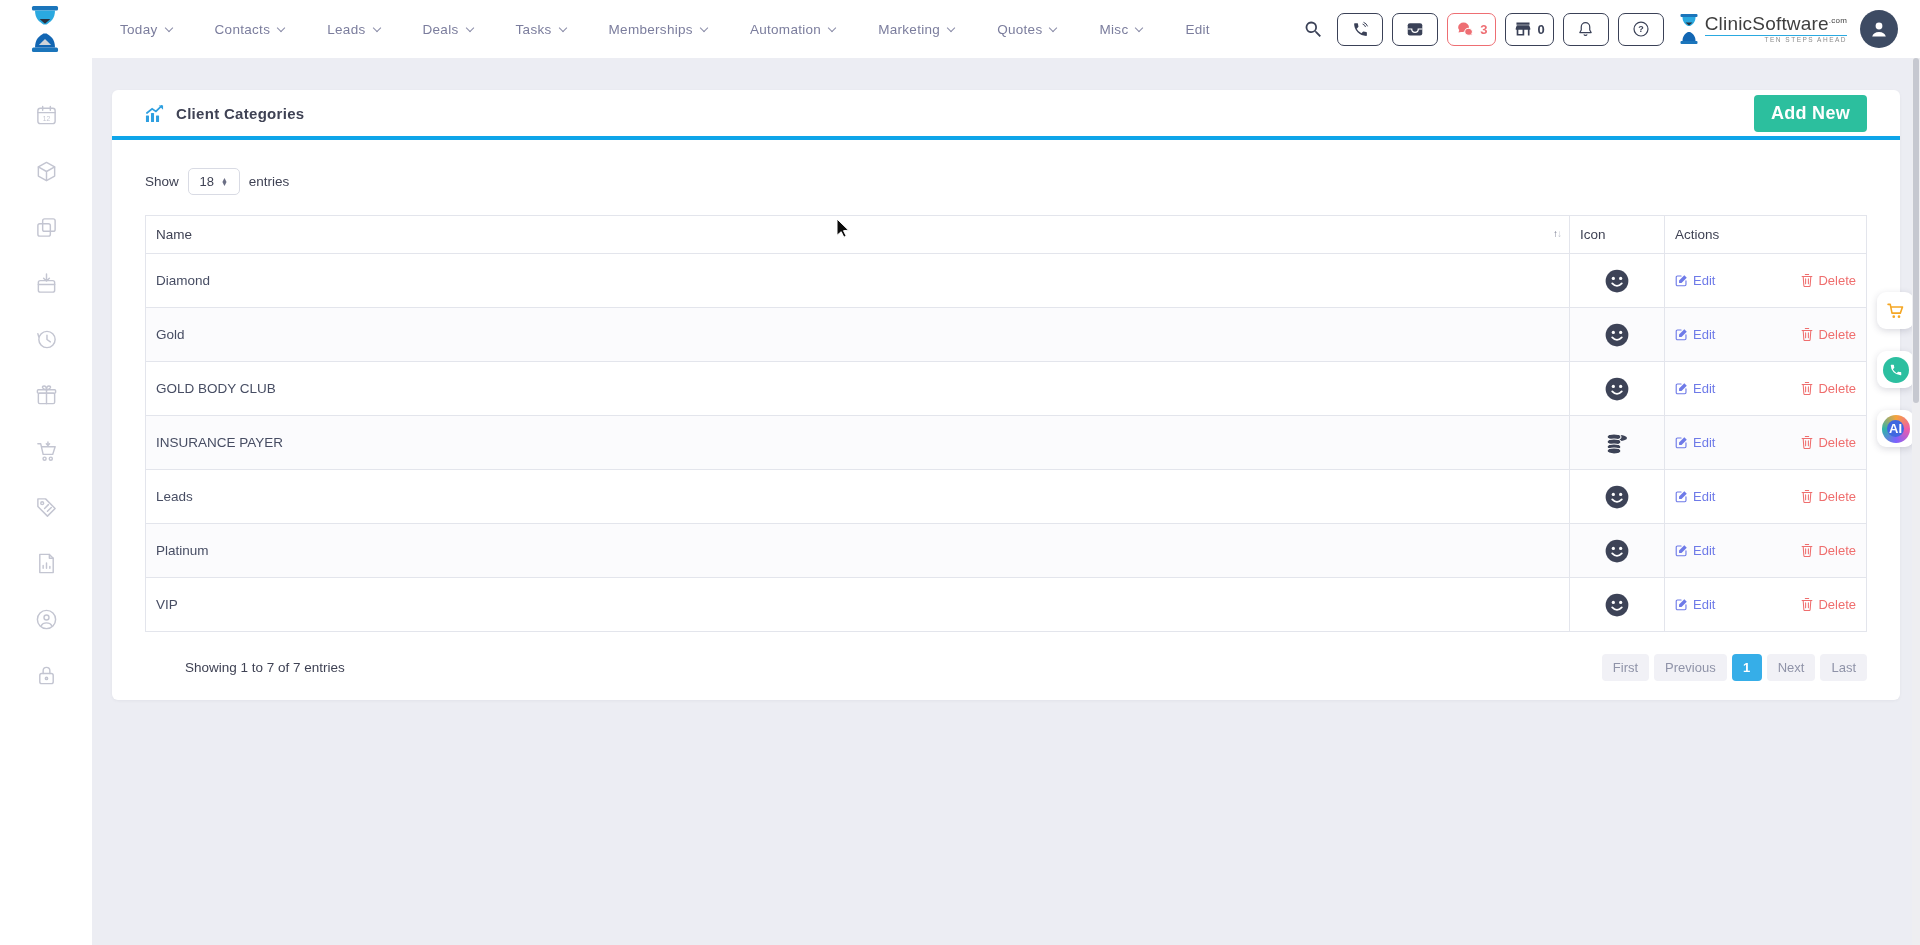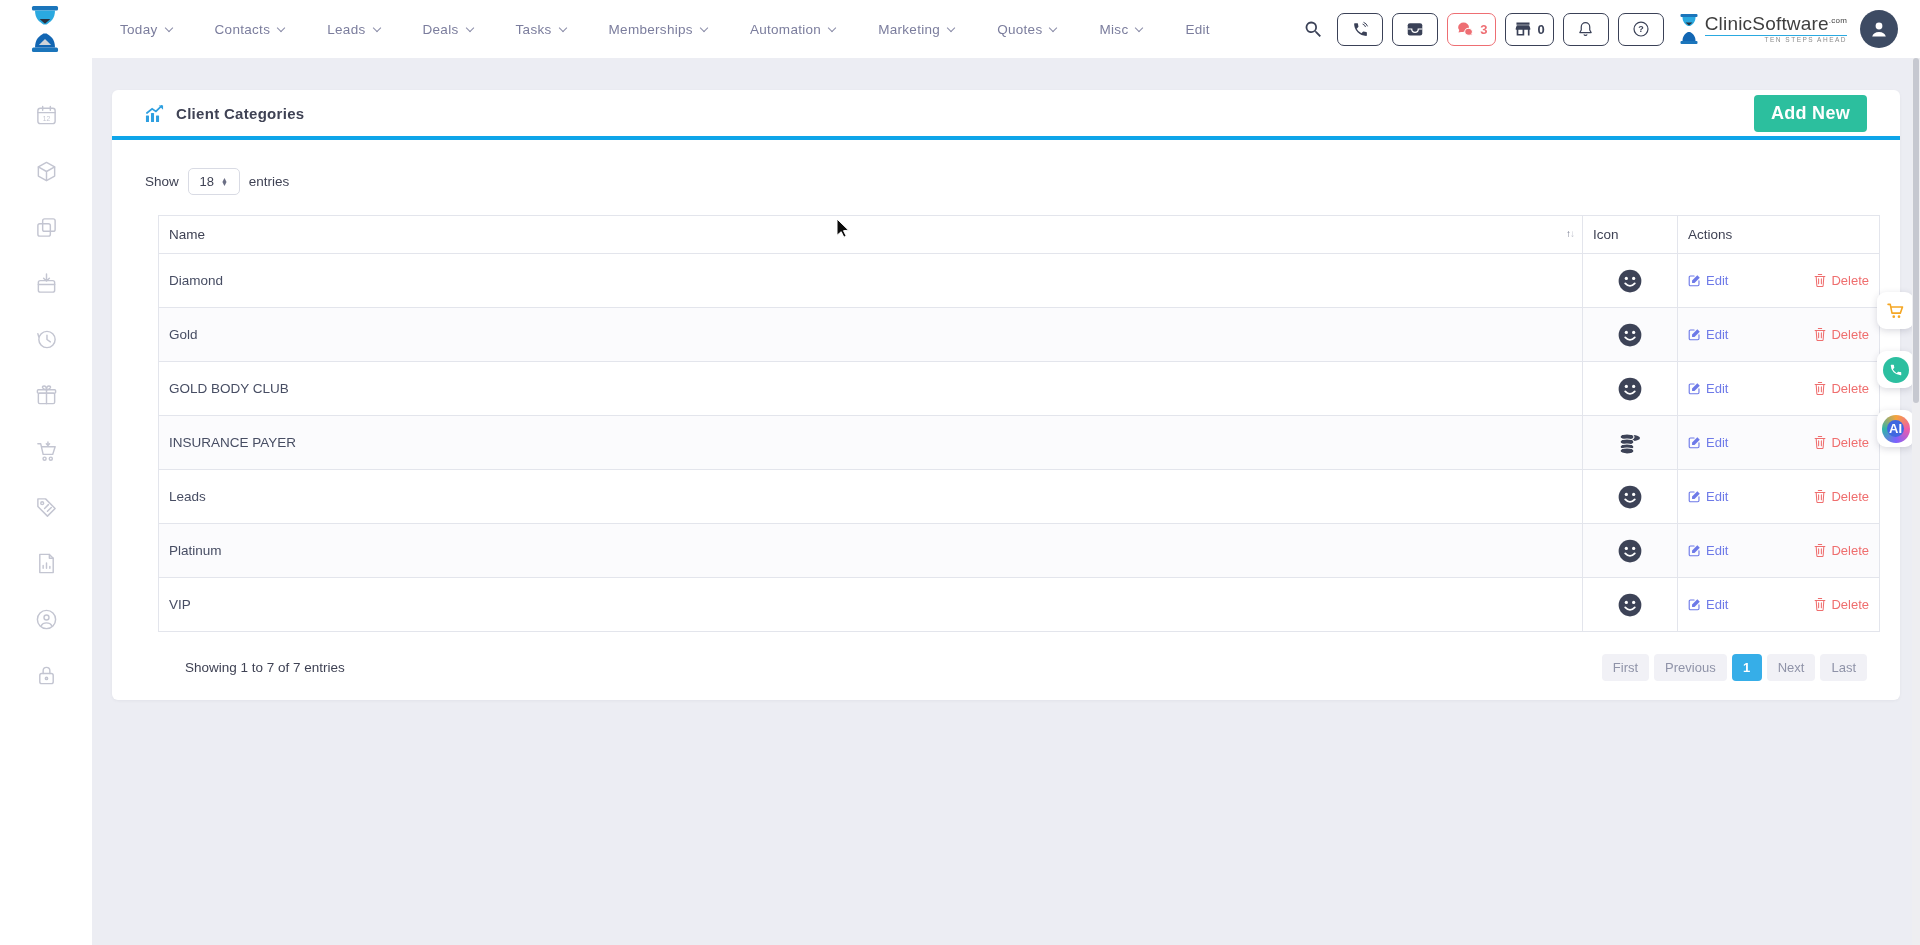--- a/index.html
+++ b/index.html
@@ -35,21 +35,21 @@
   .card { position:absolute; left:112px; top:90px; width:1788px; height:610px; background:#ffffff; border-radius:6px; box-shadow:0 1px 3px rgba(60,60,90,.06); }
   .card-header { height:50px; display:flex; align-items:center; padding:0 33px; border-bottom:4px solid #0ea5e9; }
   .card-title { font-size:15px; font-weight:bold; letter-spacing:.3px; color:#3f4254; display:flex; align-items:center; gap:12px; }
   .addnew { margin-left:auto; background:#2cbf9e; color:#fff; font-size:18px; font-weight:bold; letter-spacing:.3px; border:none; border-radius:4px; padding:8px 17px; cursor:pointer; }
 
   .lengthbar { display:flex; align-items:center; gap:9px; padding:28px 33px 20px 33px; font-size:13.5px; color:#3f4254; }
   .len-select { width:52px; height:27px; border:1px solid #d9dbe4; border-radius:5px; display:flex; align-items:center; justify-content:center; gap:7px; font-size:13px; color:#3f4254; cursor:pointer; background:#fff; }
   .stepper { display:flex; flex-direction:column; line-height:4px; }
   .stepper span { font-size:7px; color:#6b6f85; }
 
-  table.grid { width:1722px; margin:0 46px; border-collapse:collapse; font-size:13.5px; color:#474d63; }
+  table.grid { width:1722px; margin:0 33px; border-collapse:collapse; font-size:13.5px; color:#474d63; }
   table.grid th, table.grid td { border:1px solid #e3e5ec; }
   table.grid th { height:38px; font-weight:normal; text-align:left; padding:0 10px; color:#3f4254; }
   table.grid td { height:54px; padding:0 10px; }
   th.col-name { width:1425px; position:relative; }
   th.col-icon, td.cell-icon { width:95px; text-align:center; }
   th.col-actions { width:202px; padding-left:24px; }
   .sort-ic { position:absolute; right:8px; top:12px; font-size:10px; letter-spacing:-1px; }
   .sort-up { color:#6b6f85; } .sort-down { color:#c2c4cf; }
   td.cell-actions { padding:0 36px 0 24px; }
   .actions-wrap { display:flex; align-items:center; justify-content:space-between; }

